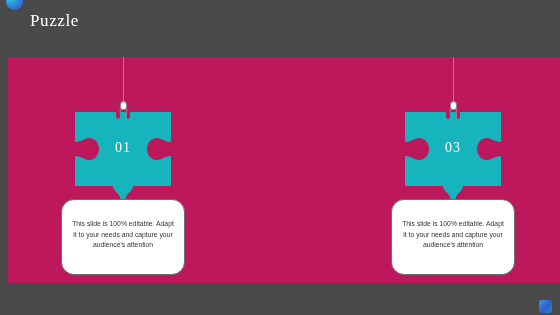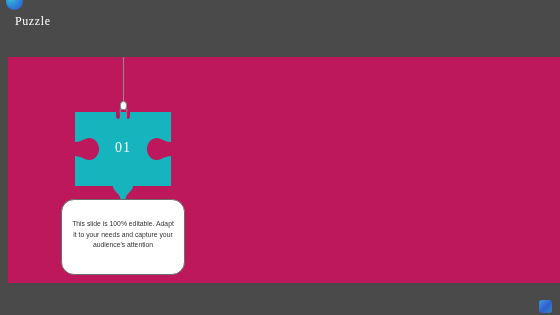--- a/index.html
+++ b/index.html
@@ -39,25 +39,25 @@
     bottom: 2px;
     width: 13px;
     height: 13px;
     border-radius: 3px;
     background: linear-gradient(135deg, #3aa0e8 0%, #2f5fd6 55%, #2b8fc9 100%);
   }
 
   
   #page-title {
     position: absolute;
-    left: 15px;
+    left: 30px;
     top: 11px;
     color: #ffffff;
     font-family: "Liberation Serif", serif;
-    font-size: 12px;
+    font-size: 17px;
     letter-spacing: 0.6px;
     line-height: 20px;
     white-space: nowrap;
   }
 
   
   #canvas {
     position: absolute;
     left: 0;
     top: 57px;
@@ -215,18 +215,55 @@
         </svg>
         <div class="piece-number">01</div>
       </div>
 
       <div class="text-card">
         <div class="card-text">This slide is 100% editable. Adapt it to your needs and capture your audience's attention</div>
       </div>
     </div>
 
 
+    <div class="column" id="column-3">
+      <div class="hang-string"></div>
+      <div class="pin-head"></div>
+      <div class="pin-legs">
+        <span class="l"></span>
+          <span class="r"></span>
+      </div>
+
+      <div class="puzzle-piece">
+        <svg viewBox="0 0 96 90" xmlns="http://www.w3.org/2000/svg" aria-hidden="true">
+          <path fill="#16b5bd" d="
+            M0,0
+            L41,0
+            L41,4 C41,8 45,8 45,4 L45,0
+            L51,0 L51,4 C51,8 55,8 55,4 L55,0
+            L96,0
+            L96,30
+            C90,30 86,26 82,26 C76,26 72,31 72,37
+            C72,43 76,48 82,48 C86,48 90,44 96,44
+            L96,74
+            L58,74
+            C58,78 54,80 52,83 C50,86 51,90 48,90
+            C45,90 46,86 44,83 C42,80 38,78 38,74
+            L0,74
+            L0,44
+            C6,44 10,48 14,48 C20,48 24,43 24,37
+            C24,31 20,26 14,26 C10,26 6,30 0,30
+            Z
+          "></path>
+        </svg>
+        <div class="piece-number">03</div>
+      </div>
+
+      <div class="text-card">
+        <div class="card-text">This slide is 100% editable. Adapt it to your needs and capture your audience's attention</div>
+      </div>
+    </div>
 
   </div>
 
   <div class="corner-logo" id="logo-br"></div>
 
 </div>
 
 </body></html>

